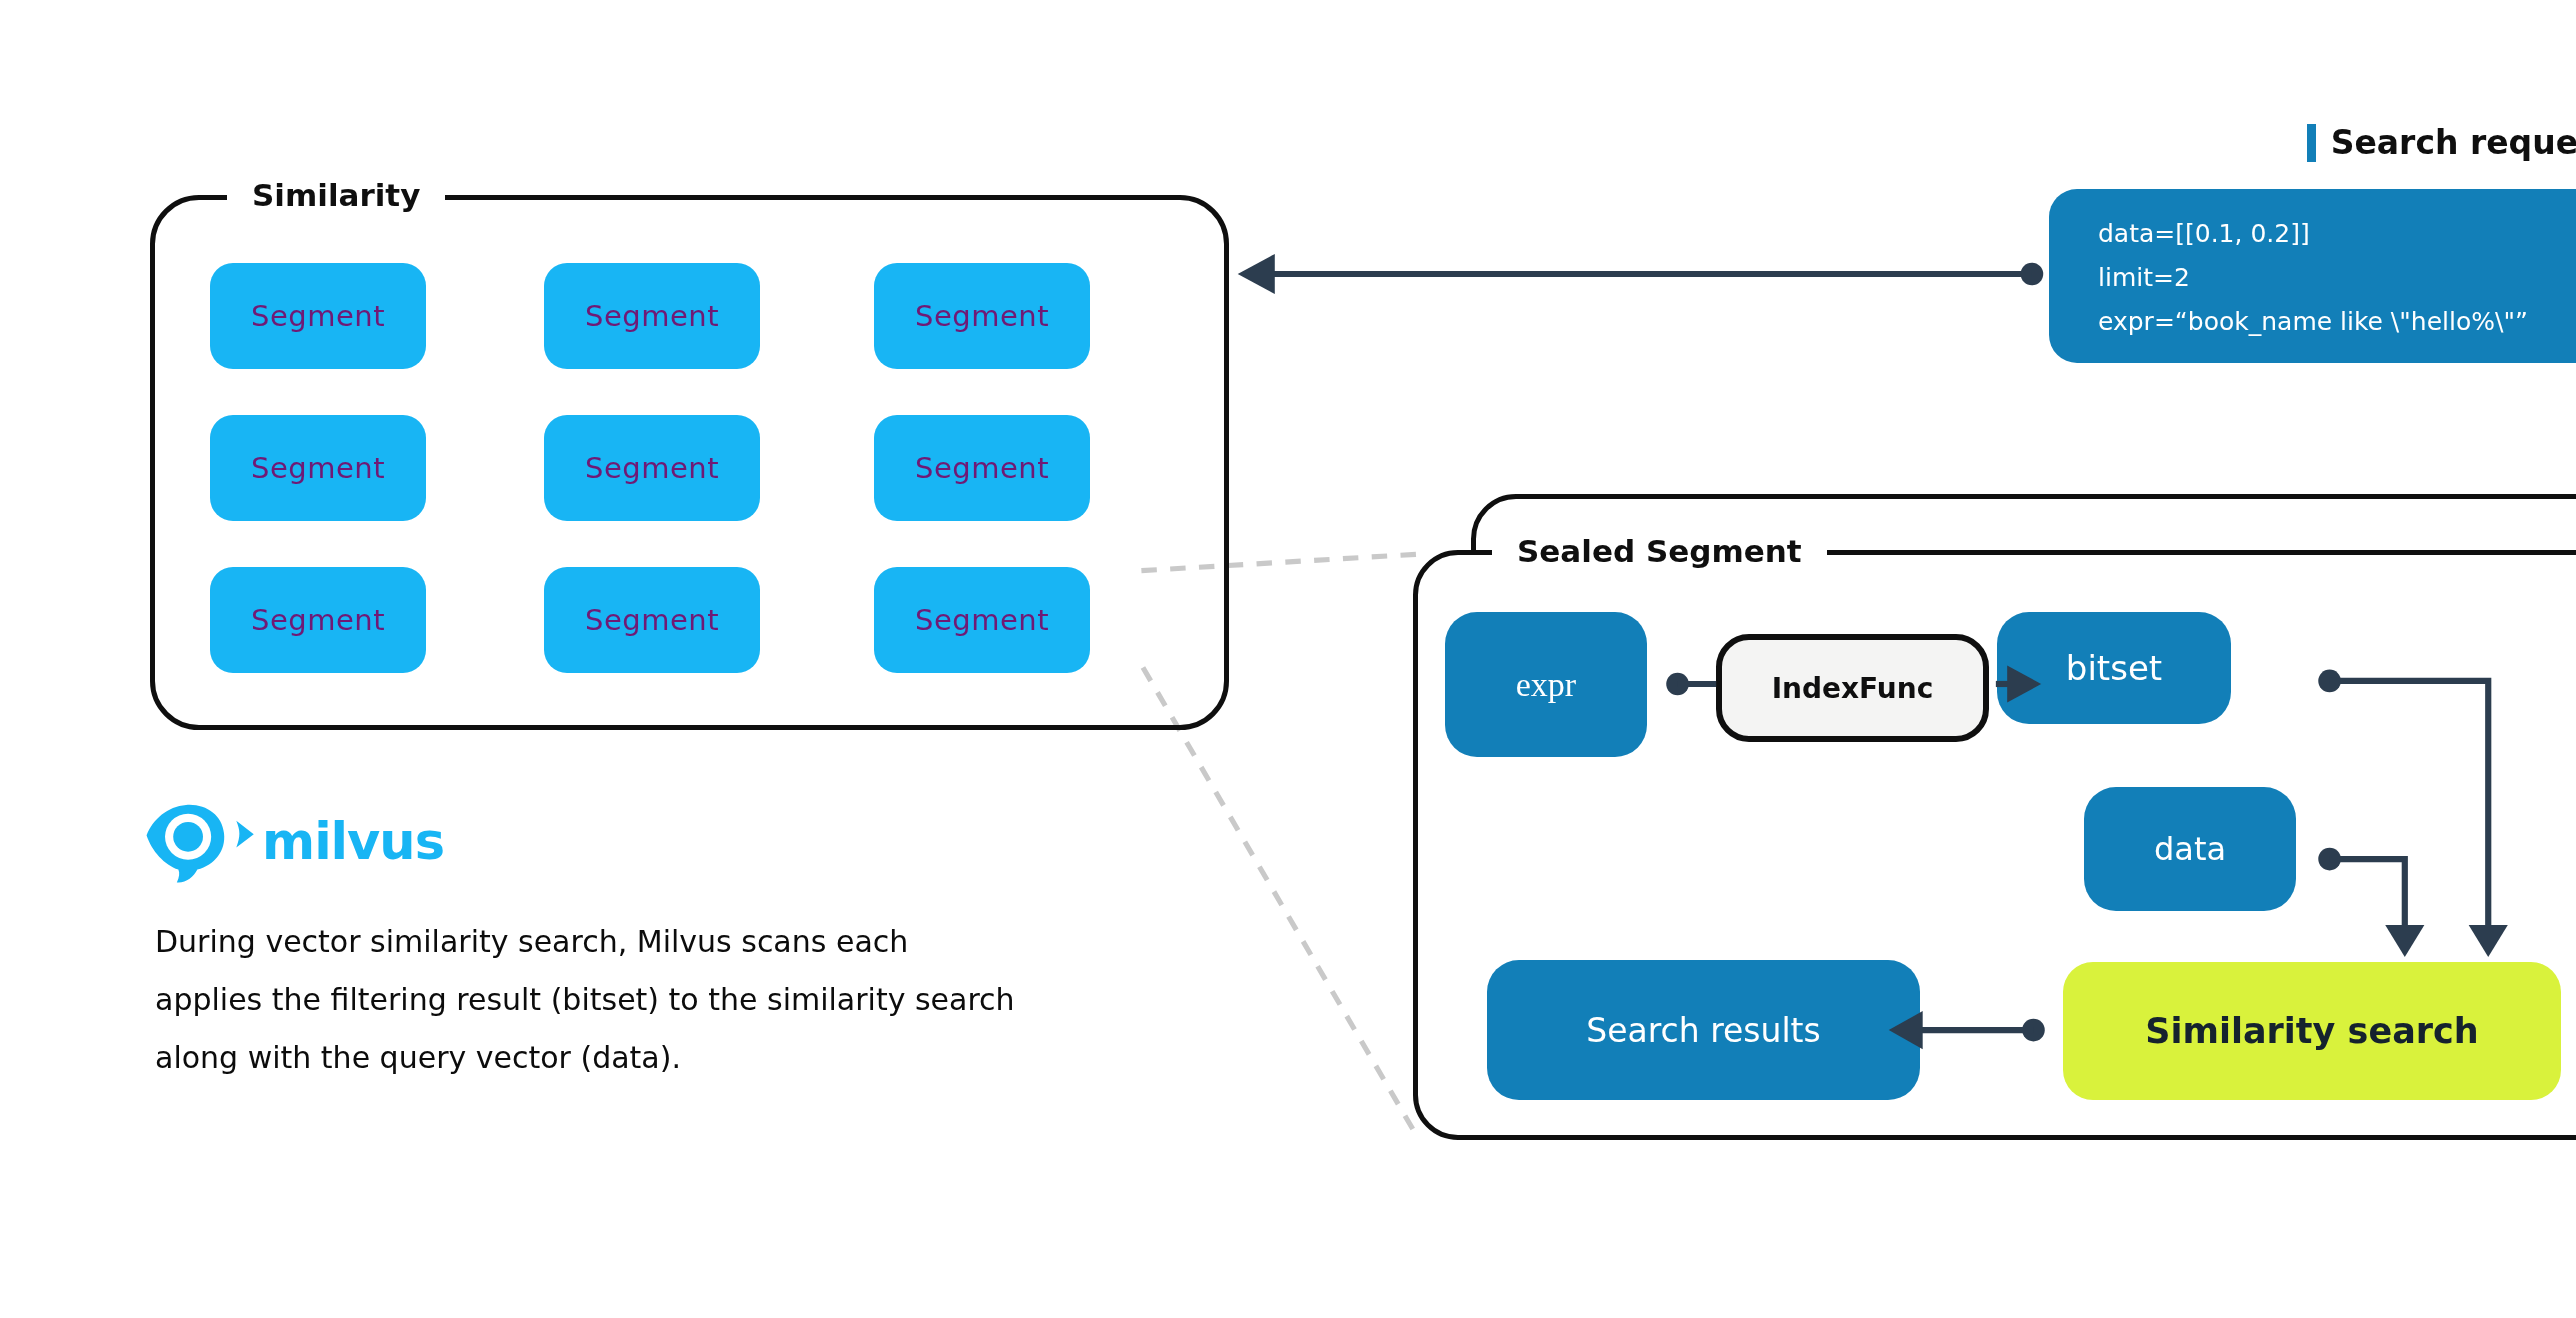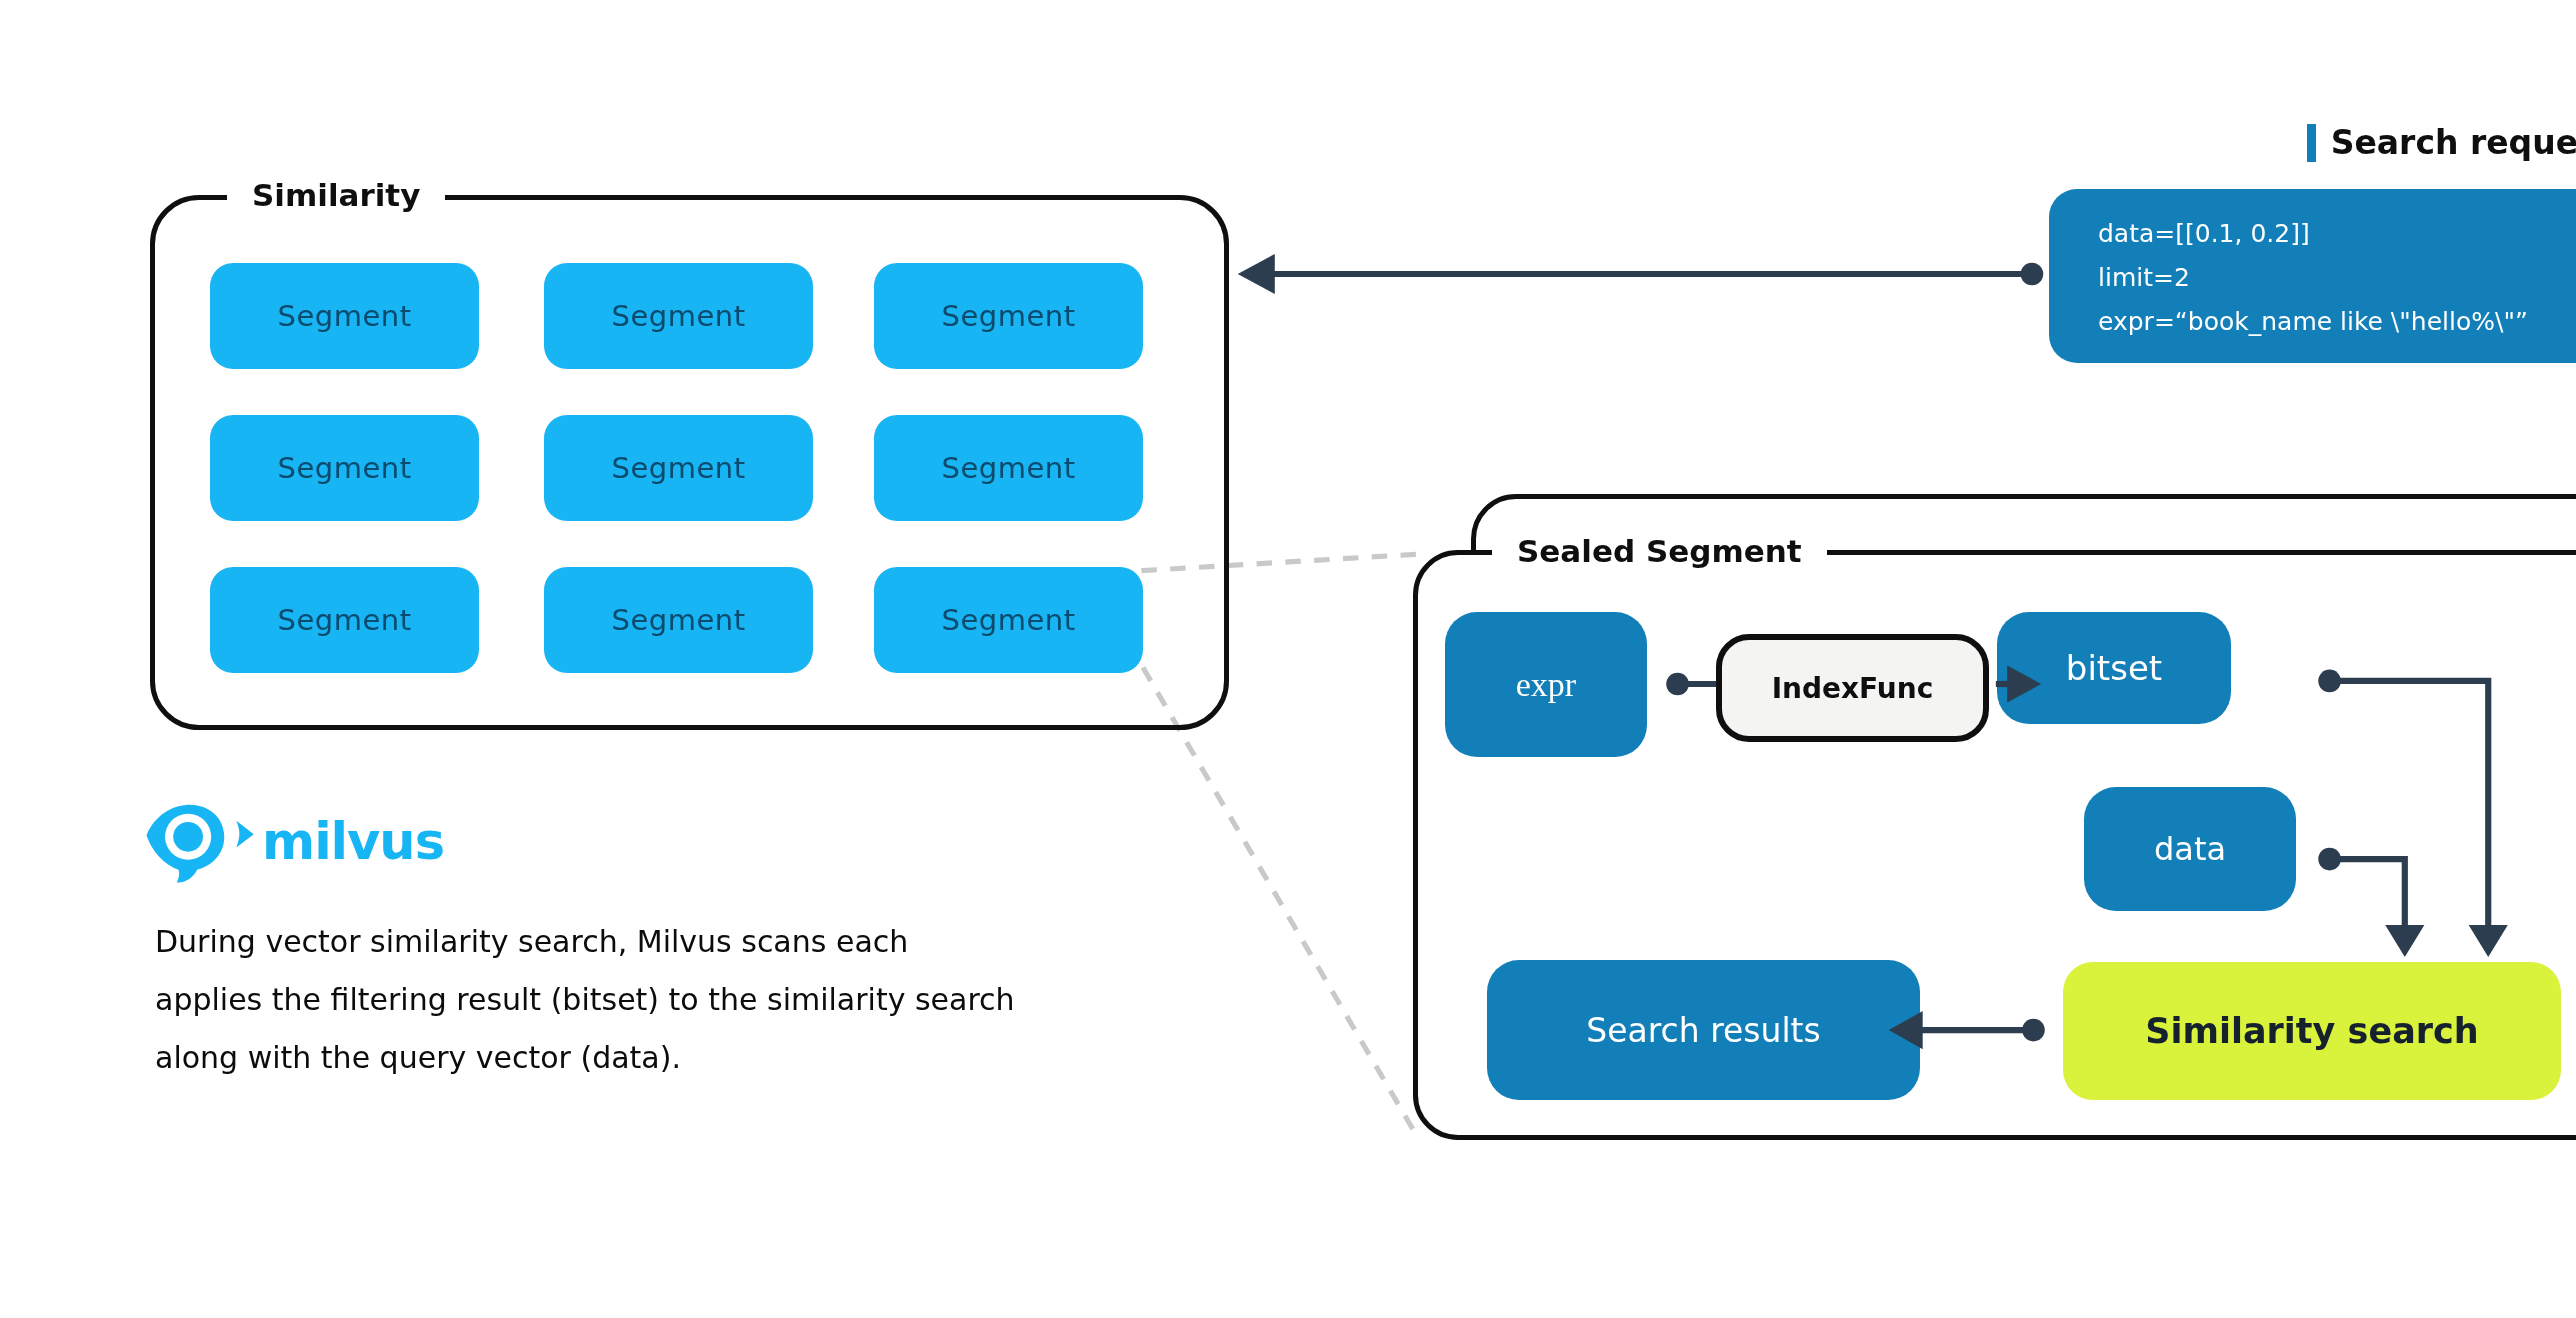--- a/index.html
+++ b/index.html
@@ -30,23 +30,23 @@
     border:5.7px solid var(--ink);border-radius:49px;background:transparent;z-index:2;
   }
   .frame-label{
     position:absolute;background:#fff;padding:0 25px;height:45px;
     display:flex;align-items:center;justify-content:center;
     font-size:31px;font-weight:600;color:var(--ink);letter-spacing:0;
     white-space:nowrap;z-index:3;
   }
   #collection-label{left:227px;top:172px;}
   .segment{
-    position:absolute;width:269px;height:106px;border-radius:23px;
+    position:absolute;width:216px;height:106px;border-radius:23px;
     background:var(--cyan);display:flex;align-items:center;justify-content:center;
-    color:#0c4a6e;font-size:29px;font-weight:500;z-index:4;letter-spacing:0.5px;
+    color:#701a75;font-size:29px;font-weight:500;z-index:4;letter-spacing:0.5px;
   }
 
   
   .request-label{
     position:absolute;left:2307px;top:123px;display:flex;align-items:center;z-index:4;
   }
   .request-label .bar{width:9.3px;height:38px;background:var(--blue);margin-right:14.4px;}
   .request-label .txt{font-size:33px;font-weight:600;color:var(--ink);white-space:nowrap;}
   .code-box{
     position:absolute;left:2049px;top:189px;width:629px;height:174px;

